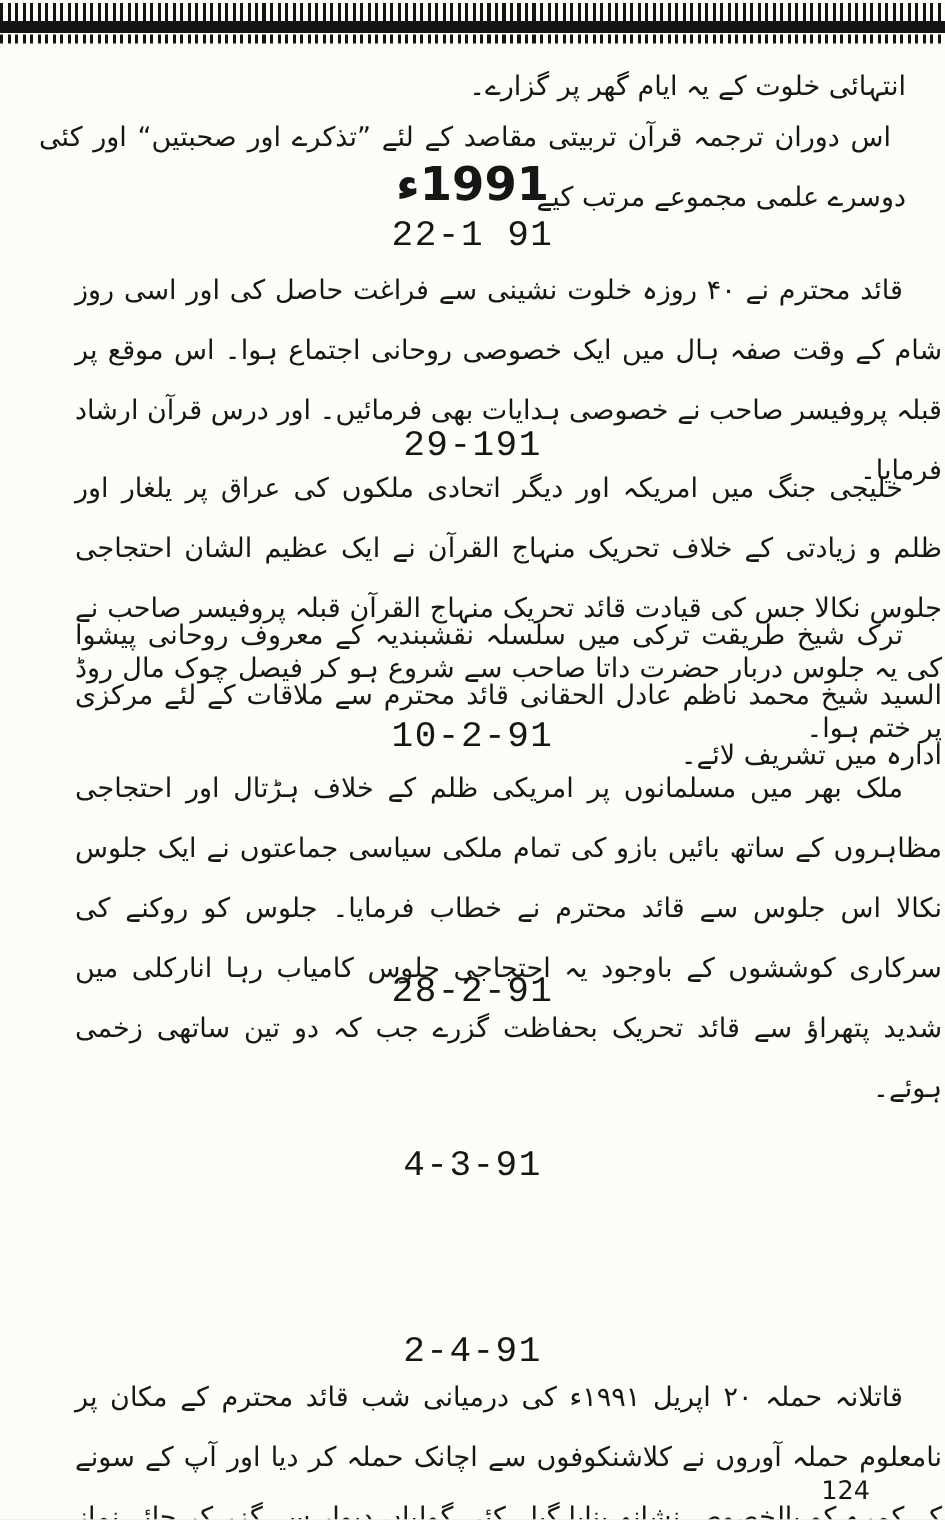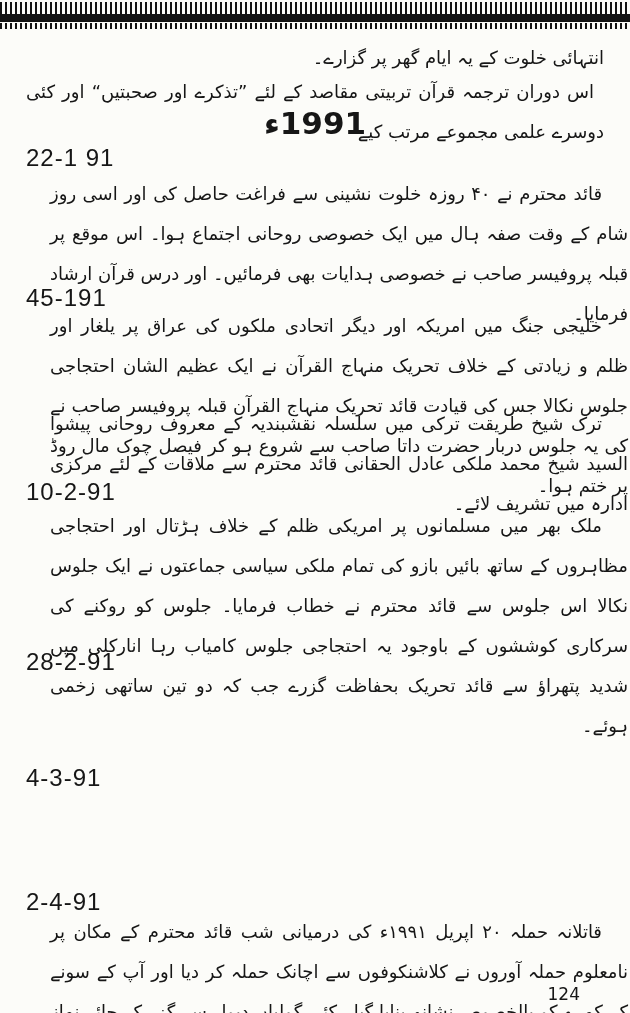--- a/index.html
+++ b/index.html
@@ -27,22 +27,22 @@
     font-family:"DejaVu Sans",sans-serif;
   }
   .urdu.single{text-align:right;}
   .indent{text-indent:26px;margin-left:24px;}
   .small-indent{text-indent:10px;}
   .year{
     text-align:center;font-weight:bold;font-size:31px;line-height:42px;
     font-family:"DejaVu Sans",sans-serif;
   }
   .date{
-    direction:ltr;text-align:left;
-    font-family:Liberation Sans, sans-serif;
+    direction:ltr;text-align:center;
+    font-family:Liberation Mono, monospace;
     font-size:24px;line-height:28px;letter-spacing:1px;
     padding-right:2px;
   }
   .pageno{
     position:absolute;top:984px;right:50px;
     font-size:17px;line-height:20px;
     font-family:"DejaVu Sans",sans-serif;
   }
 </style>
 </head>
@@ -54,23 +54,23 @@
 
   <div class="blk urdu single" style="top:38px">انتہائی خلوت کے یہ ایام گھر پر گزارے۔</div>
 
   <div class="blk urdu small-indent" style="top:72px">اس دوران ترجمہ قرآن تربیتی مقاصد کے لئے ”تذکرے اور صحبتیں“ اور کئی دوسرے علمی مجموعے مرتب کیے</div>
 
   <div class="blk year" style="top:102px">1991ء</div>
 
   <div class="blk date" style="top:144px">22-1 91</div>
   <div class="blk urdu indent" style="top:174px">قائد محترم نے ۴۰ روزہ خلوت نشینی سے فراغت حاصل کی اور اسی روز شام کے وقت صفہ ہال میں ایک خصوصی روحانی اجتماع ہوا۔ اس موقع پر قبلہ پروفیسر صاحب نے خصوصی ہدایات بھی فرمائیں۔ اور درس قرآن ارشاد فرمایا۔</div>
 
-  <div class="blk date" style="top:284px">45-191</div>
+  <div class="blk date" style="top:284px">29-191</div>
   <div class="blk urdu indent" style="top:306px">خلیجی جنگ میں امریکہ اور دیگر اتحادی ملکوں کی عراق پر یلغار اور ظلم و زیادتی کے خلاف تحریک منہاج القرآن نے ایک عظیم الشان احتجاجی جلوس نکالا جس کی قیادت قائد تحریک منہاج القرآن قبلہ پروفیسر صاحب نے کی یہ جلوس دربار حضرت داتا صاحب سے شروع ہو کر فیصل چوک مال روڈ پر ختم ہوا۔</div>
-  <div class="blk urdu indent" style="top:404px">ترک شیخ طریقت ترکی میں سلسلہ نقشبندیہ کے معروف روحانی پیشوا السید شیخ محمد ملکی عادل الحقانی قائد محترم سے ملاقات کے لئے مرکزی ادارہ میں تشریف لائے۔</div>
+  <div class="blk urdu indent" style="top:404px">ترک شیخ طریقت ترکی میں سلسلہ نقشبندیہ کے معروف روحانی پیشوا السید شیخ محمد ناظم عادل الحقانی قائد محترم سے ملاقات کے لئے مرکزی ادارہ میں تشریف لائے۔</div>
 
   <div class="blk date" style="top:478px">10-2-91</div>
   <div class="blk urdu indent" style="top:506px">ملک بھر میں مسلمانوں پر امریکی ظلم کے خلاف ہڑتال اور احتجاجی مظاہروں کے ساتھ بائیں بازو کی تمام ملکی سیاسی جماعتوں نے ایک جلوس نکالا اس جلوس سے قائد محترم نے خطاب فرمایا۔ جلوس کو روکنے کی سرکاری کوششوں کے باوجود یہ احتجاجی جلوس کامیاب رہا انارکلی میں شدید پتھراؤ سے قائد تحریک بحفاظت گزرے جب کہ دو تین ساتھی زخمی ہوئے۔</div>
 
   <div class="blk date" style="top:648px">28-2-91</div>
 
   <div class="blk date" style="top:764px">4-3-91</div>
 
   <div class="blk date" style="top:888px">2-4-91</div>
   <div class="blk urdu indent" style="top:912px">قاتلانہ حملہ ۲۰ اپریل ۱۹۹۱ء کی درمیانی شب قائد محترم کے مکان پر نامعلوم حملہ آوروں نے کلاشنکوفوں سے اچانک حملہ کر دیا اور آپ کے سونے کے کمرے کو بالخصوص نشانہ بنایا گیا۔ کئی گولیاں دیوار سے گزر کر جائے نماز پر لگیں</div>

